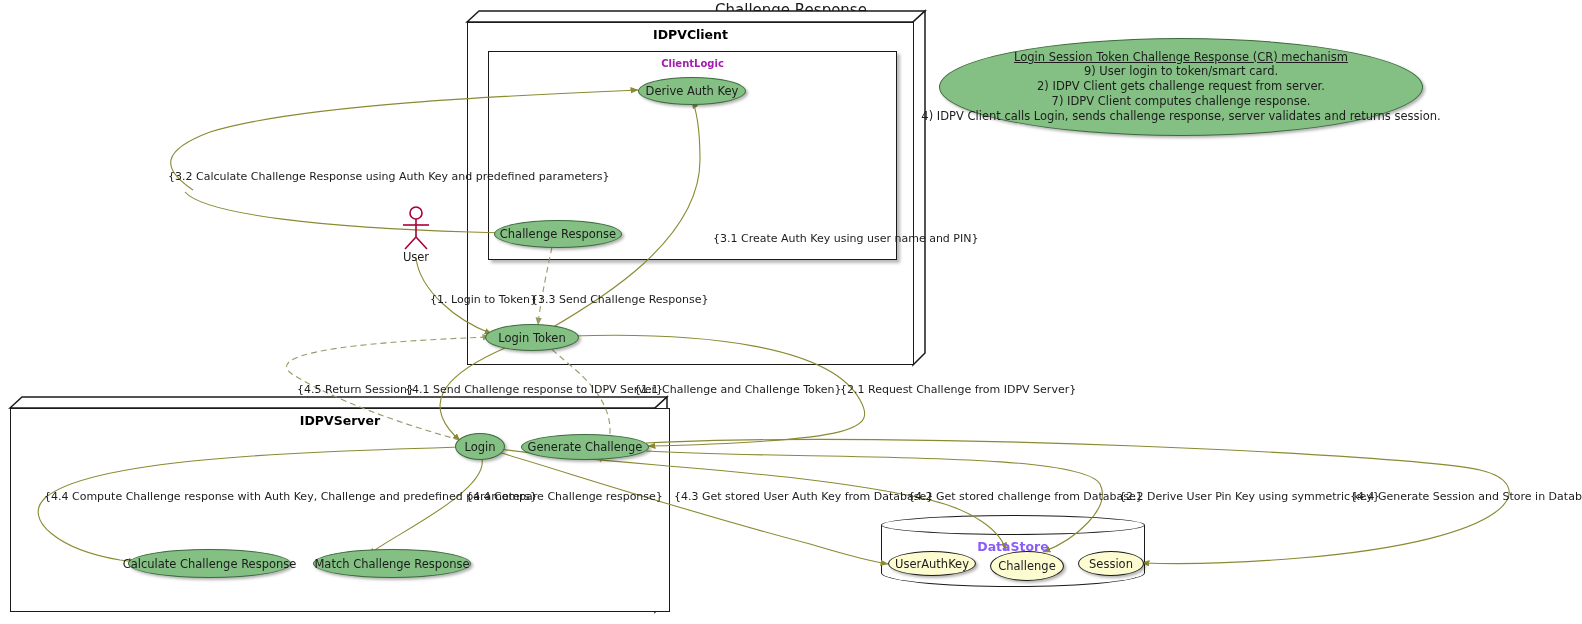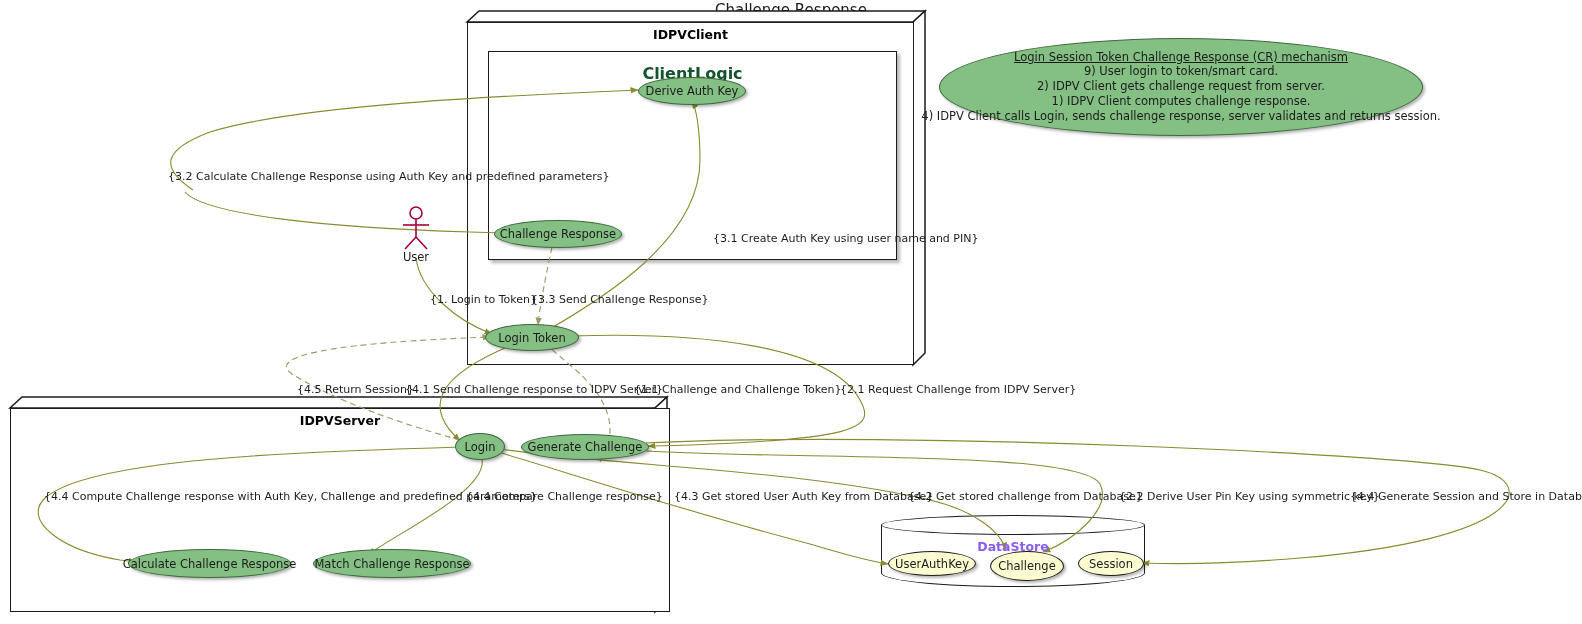--- a/index.html
+++ b/index.html
@@ -65,26 +65,26 @@
   .rectbox {
     position: absolute;
     background: #ffffff;
     border: 1.5px solid #1b1b1b;
     box-sizing: border-box;
     box-shadow: 3px 3px 3px rgba(0,0,0,0.28);
   }
   .rectbox .node-title {
     position: absolute;
     left: 0;
-    top: 12px;
+    top: 6px;
     width: 100%;
     text-align: center;
     font-weight: bold;
-    font-size: 16px;
-    color: #14532d;
+    font-size: 10px;
+    color: #a21caf;
   }
 
   
   .uc {
     position: absolute;
     display: flex;
     align-items: center;
     justify-content: center;
     border-radius: 50%;
     font-size: 11.5px;
@@ -309,21 +309,21 @@
   </div>
 
   <div class="uc yellow" style="left:1078px; top:551px; width:66px; height:25px;">
     <span>Session</span>
   </div>
 
   <div class="legend-ellipse" style="left:939px; top:38px; width:484px; height:98px;">
     <div class="lg-head">Login Session Token Challenge Response (CR) mechanism</div>
     <div class="lg-line">9) User login to token/smart card.</div>
     <div class="lg-line">2) IDPV Client gets challenge request from server.</div>
-    <div class="lg-line">1) IDPV Client computes challenge response.</div>
+    <div class="lg-line">7) IDPV Client computes challenge response.</div>
     <div class="lg-line">4) IDPV Client calls Login, sends challenge response, server validates and returns session.</div>
   </div>
 
   <div class="edge-label" style="left:168px; top:170px;">{3.2 Calculate Challenge Response using Auth Key and predefined parameters}</div>
 
   <div class="edge-label" style="left:713px; top:232px;">{3.1 Create Auth Key using user name and PIN}</div>
 
   <div class="edge-label" style="left:430px; top:293px;">{1. Login to Token}</div>
 
   <div class="edge-label" style="left:531px; top:293px;">{3.3 Send Challenge Response}</div>

